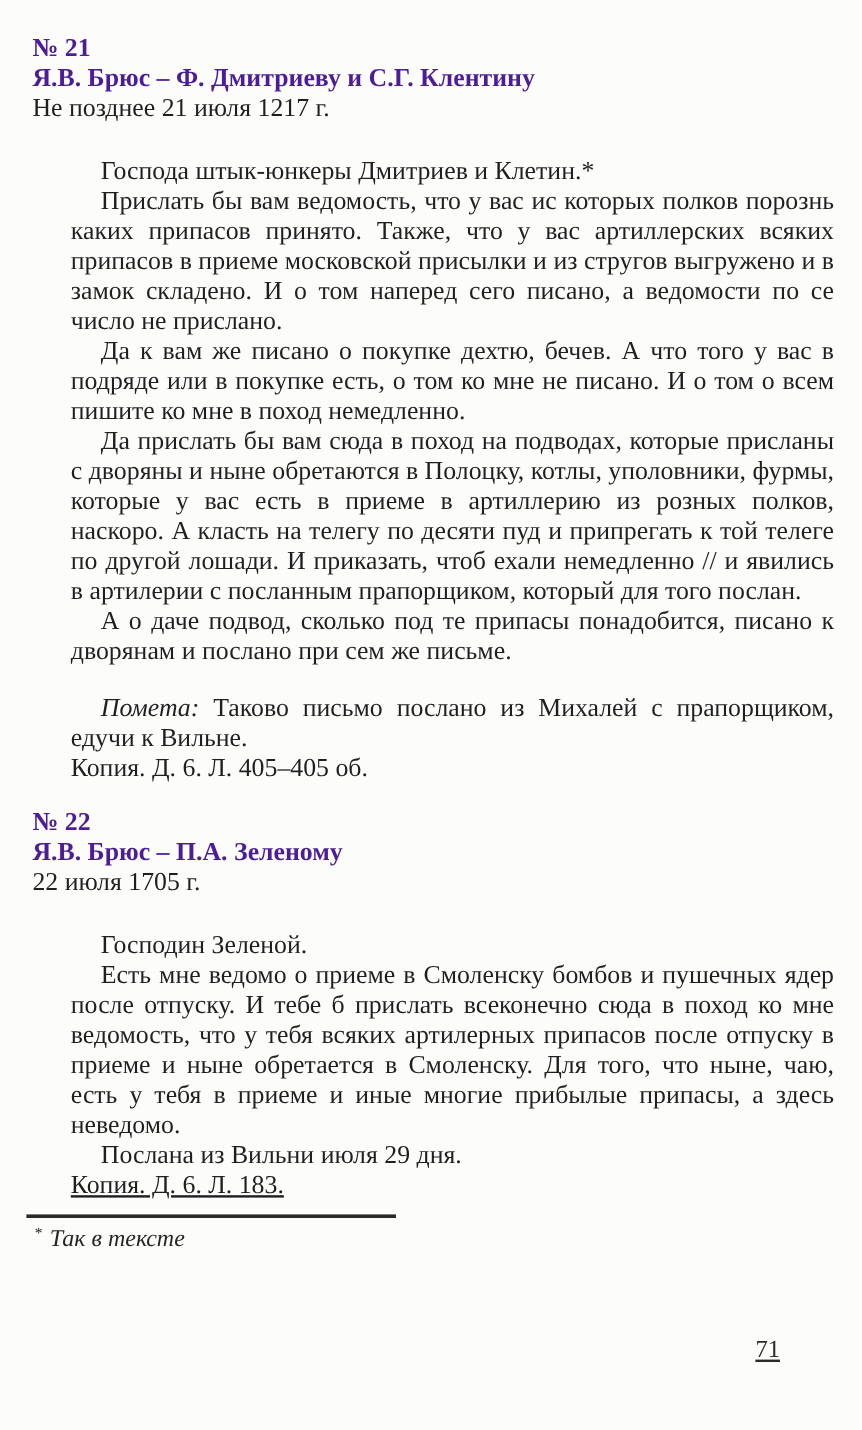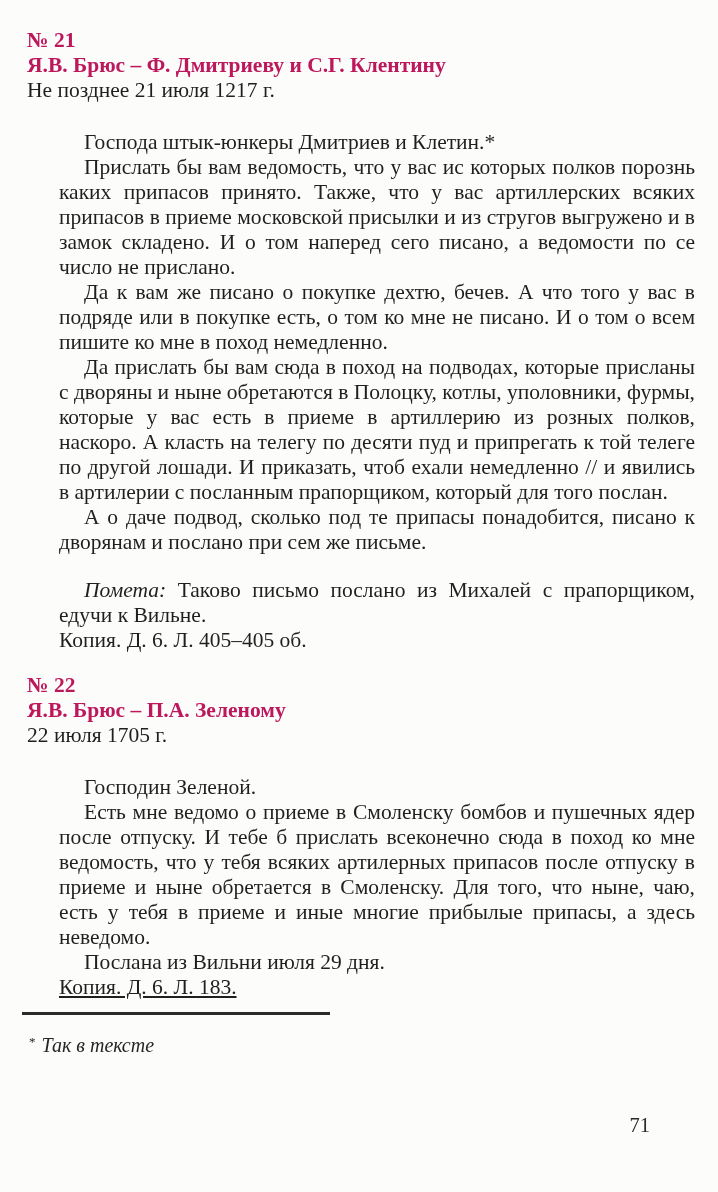--- a/index.html
+++ b/index.html
@@ -16,21 +16,21 @@
     color: #1f1f1f;
     font-family: "Liberation Serif", "DejaVu Serif", serif;
     font-size: 21.5px;
     line-height: 25px;
     padding: 28px 23px 0 27px;
     overflow: hidden;
   }
   .letter-head { margin: 0; }
   .doc-number, .doc-title {
     font-weight: bold;
-    color: #be185d;
+    color: #4c1d95;
     line-height: 25px;
   }
   .doc-date { line-height: 25px; }
   .letter-body { margin-top: 27px; margin-left: 32px; }
   .letter-body p {
     margin: 0;
     text-indent: 25px;
     text-align: justify;
   }
   .note-para { margin-top: 23px !important; }
@@ -44,39 +44,39 @@
   .source-2 { padding-right: 52px; text-decoration: underline; }
   .letter-22 { margin-top: 20px; }
   .footnote-rule {
     margin-top: 12px;
     margin-left: -5px;
     width: 308px;
     height: 2.5px;
     background: #2a2a2a;
   }
   .footnote {
-    margin-top: 14px;
     margin-left: 2px;
     font-size: 20px;
     line-height: 25px;
     font-style: italic;
     color: #262626;
   }
   .fn-marker {
     font-style: normal;
     font-size: 13px;
     vertical-align: 6px;
     padding-right: 6px;
   }
   .page-number {
     position: absolute;
     right: 68px;
     top: 1113px;
     font-size: 20.5px;
     color: #2a2a2a;
+    text-decoration: underline;
   }
 </style>
 </head>
 <body>
 
 <div class="page">
 
   <section class="letter letter-21">
     <div class="letter-head">
       <div class="doc-number">№ 21</div>

